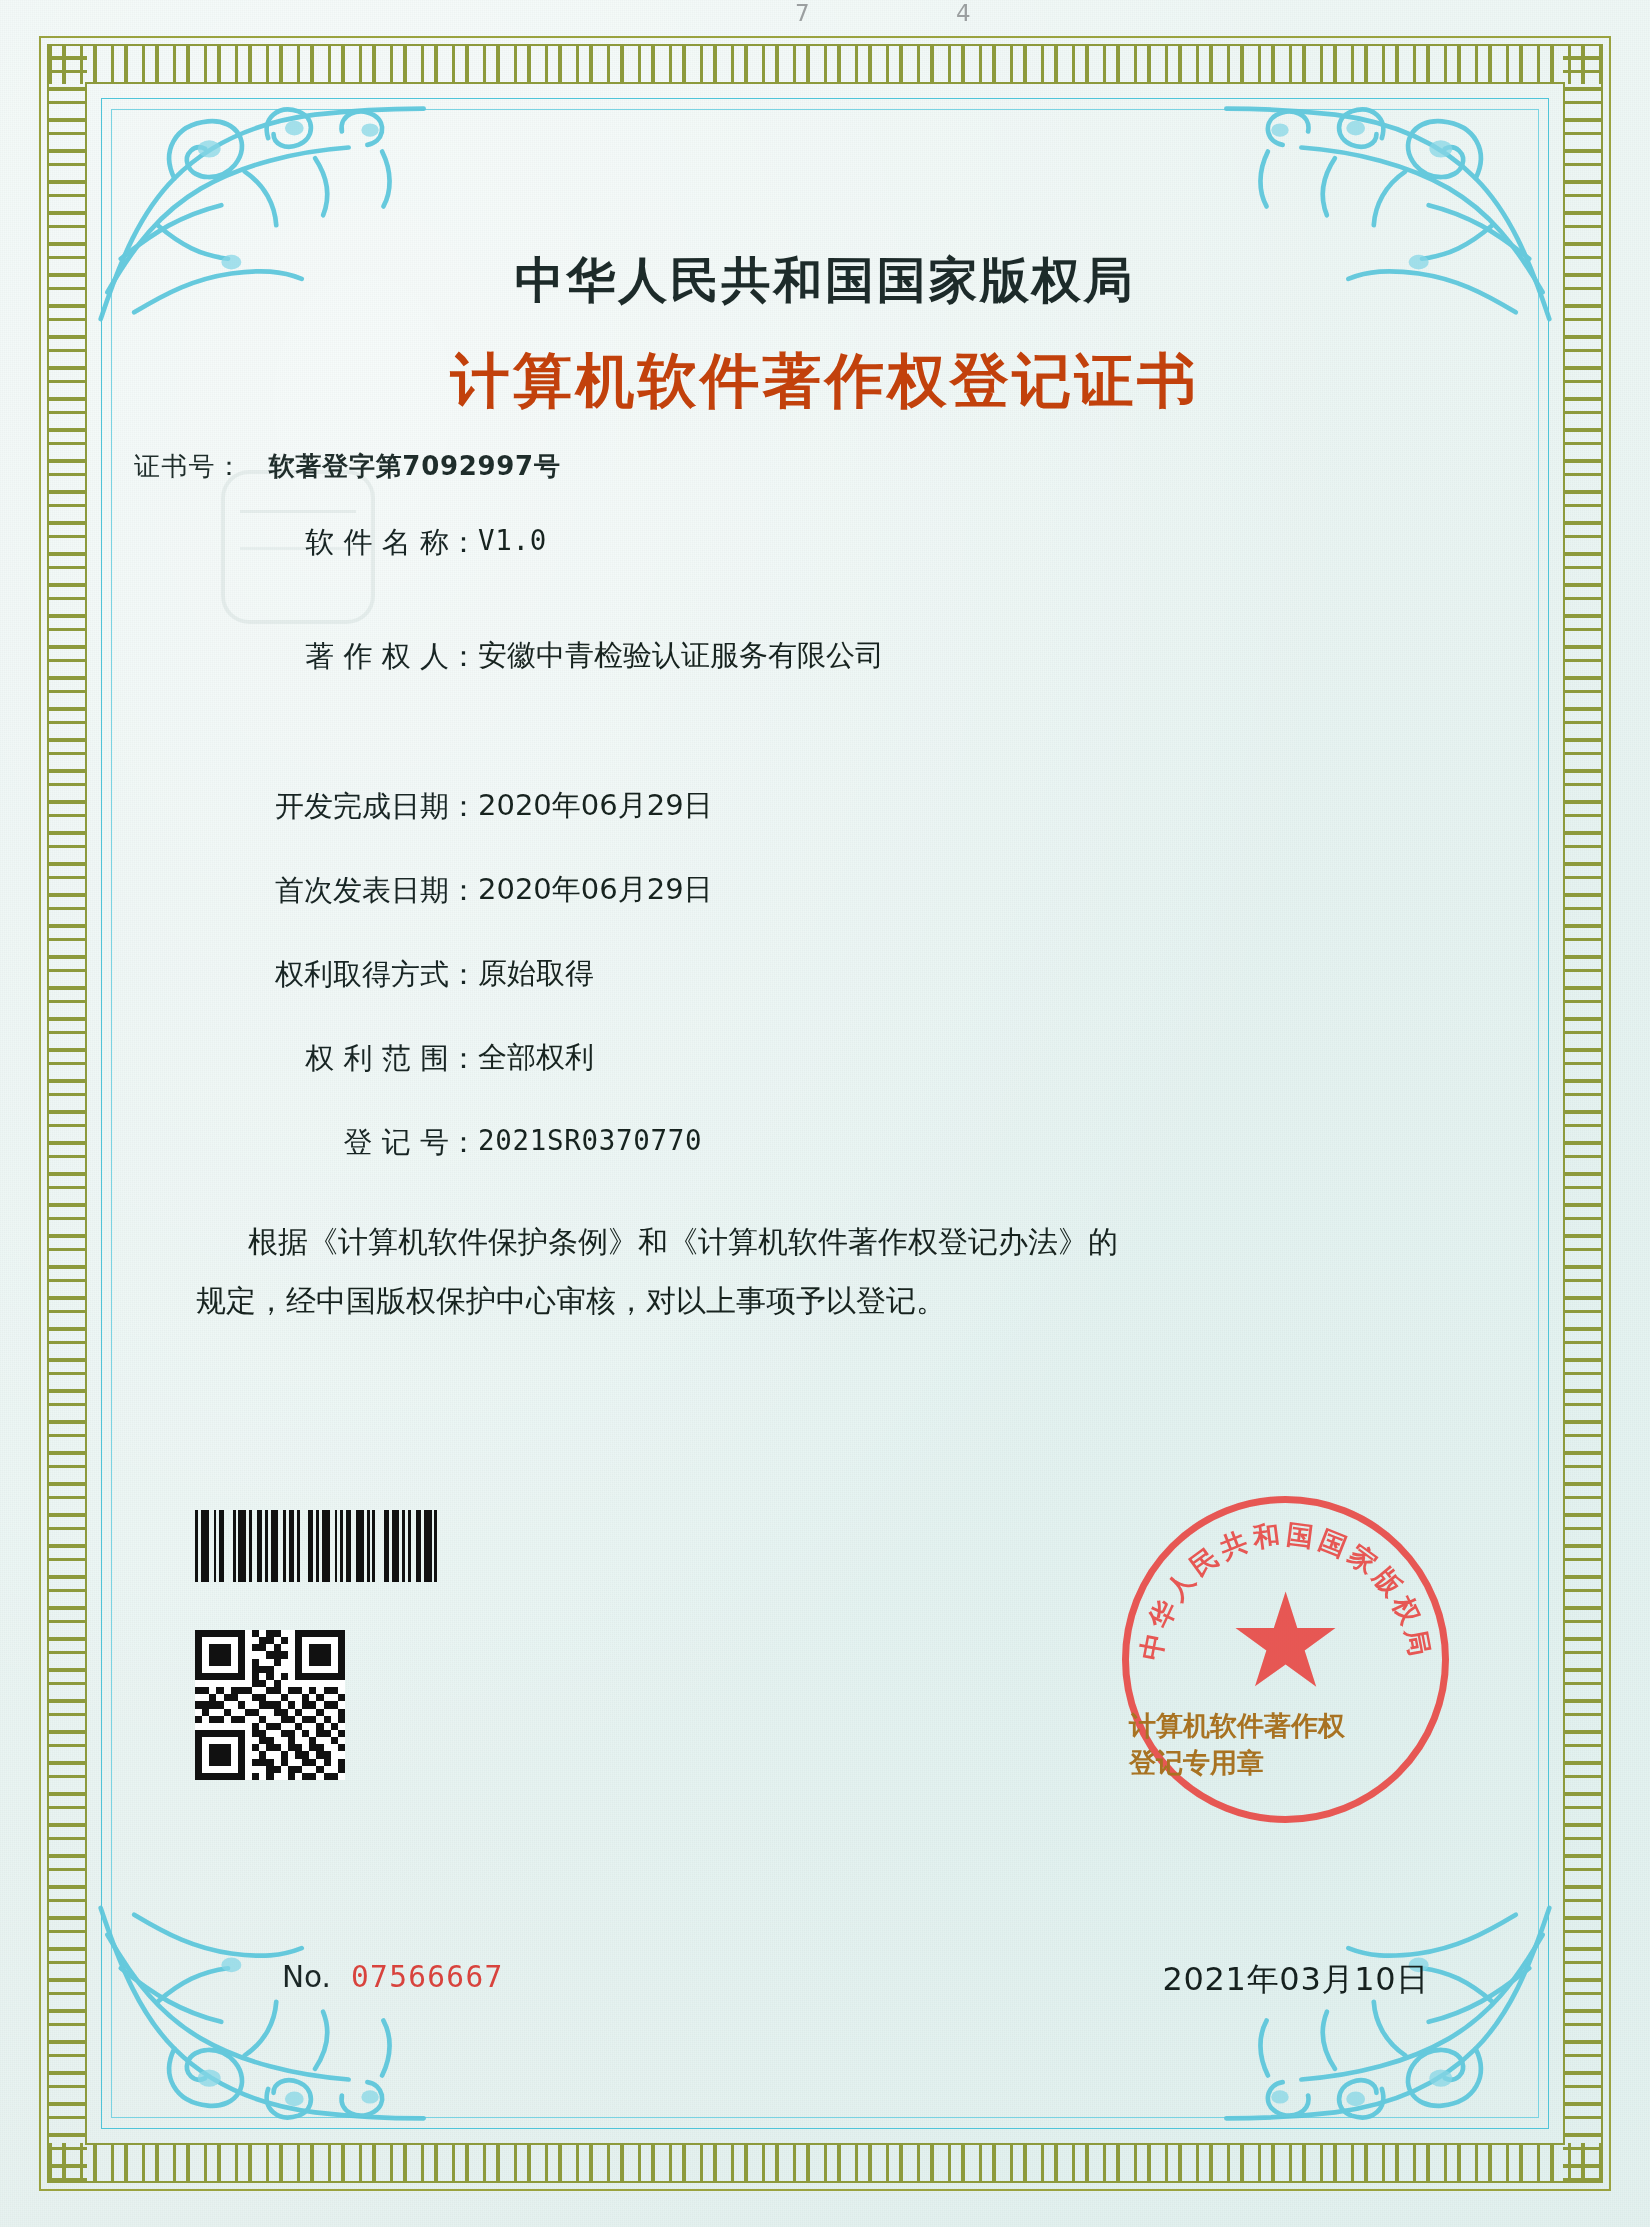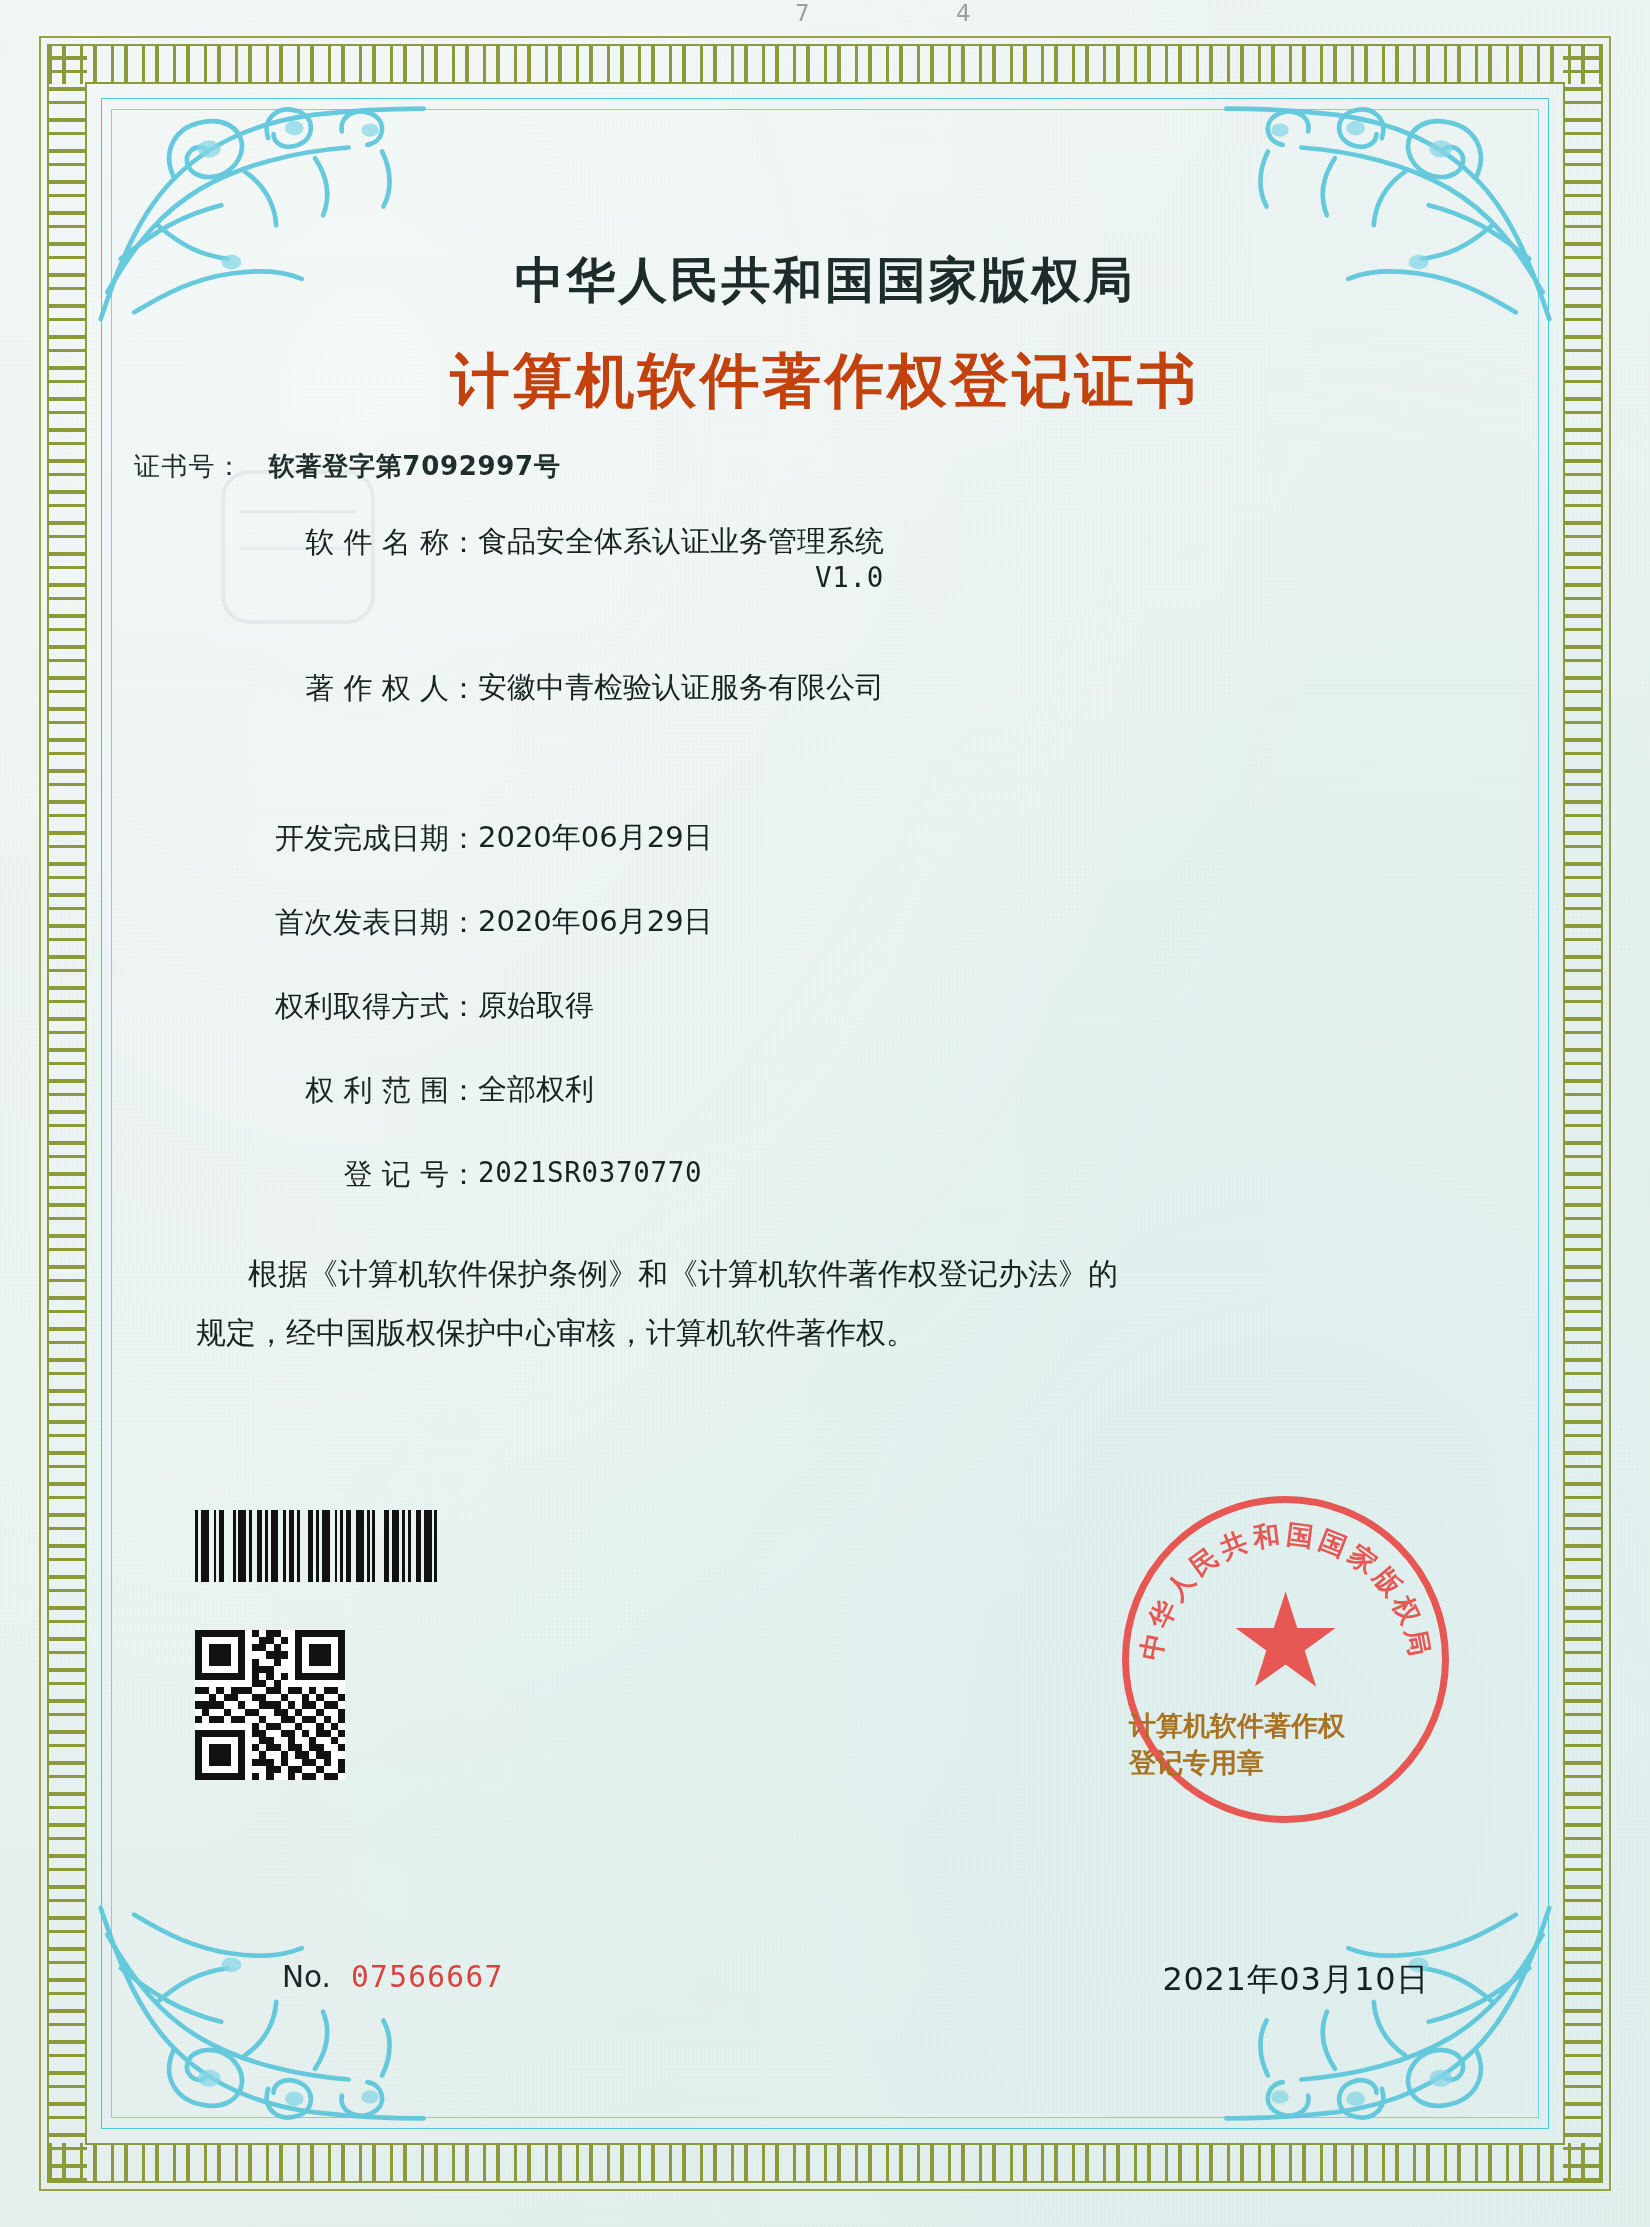--- a/index.html
+++ b/index.html
@@ -412,21 +412,20 @@
     <div class="cert-no-row">
       <span class="lbl">证书号：</span>
       <span class="val">软著登字第7092997号</span>
     </div>
 
     <div class="fields">
 
       <div class="frow">
         <div class="flabel">软 件 名 称：</div>
         <div>
-          <div class="fvalue">食品安全体系认证业务管理系统</div>
           <div class="fvalue mono">V1.0</div>
         </div>
       </div>
 
       <div class="gap-md"></div>
 
       <div class="frow">
         <div class="flabel">著 作 权 人：</div>
         <div class="fvalue">安徽中青检验认证服务有限公司</div>
       </div>
@@ -456,21 +455,21 @@
 
       <div class="frow">
         <div class="flabel">登  记  号：</div>
         <div class="fvalue mono">2021SR0370770</div>
       </div>
 
     </div>
 
     <div class="statement">
       <div><span class="indent"></span><span>根据《计算机软件保护条例》和《计算机软件著作权登记办法》的</span></div>
-      <div>规定，经中国版权保护中心审核，计算机软件著作权。</div>
+      <div>规定，经中国版权保护中心审核，对以上事项予以登记。</div>
     </div>
 
   </div>
 
   <div class="codes">
     <div class="barcode">
       <i class="w1"></i>
         <i class="s1"></i>
         <i class="w3"></i>
         <i class="s2"></i>

